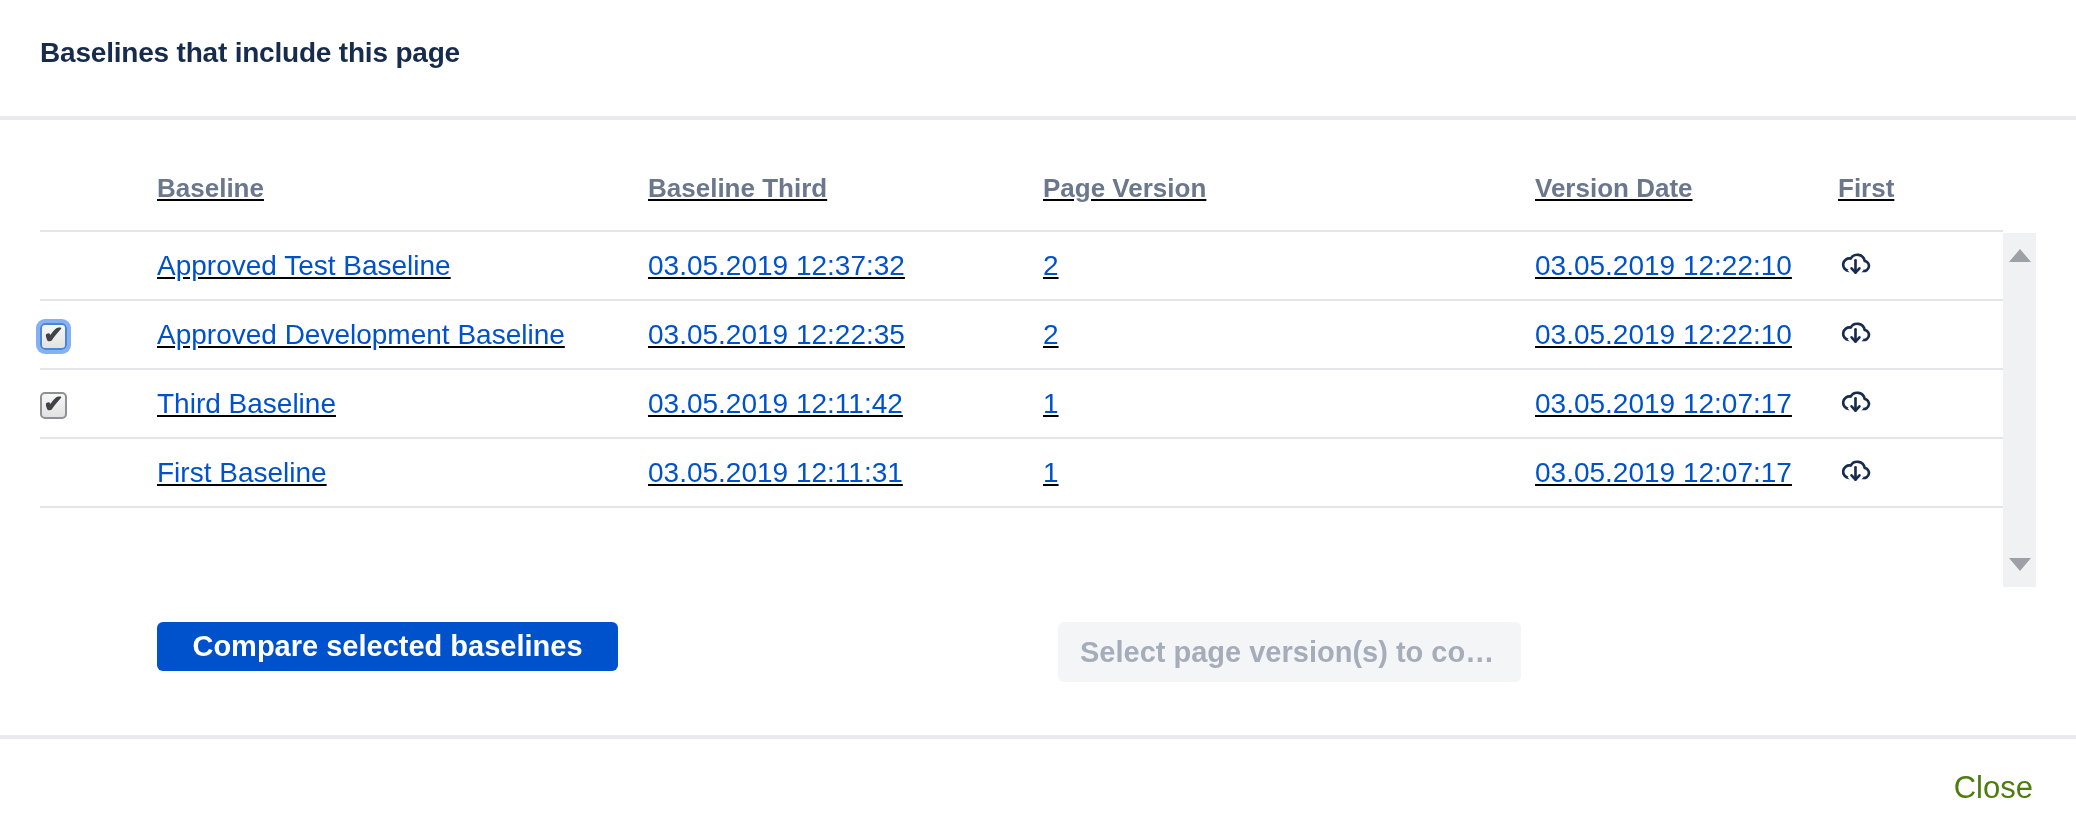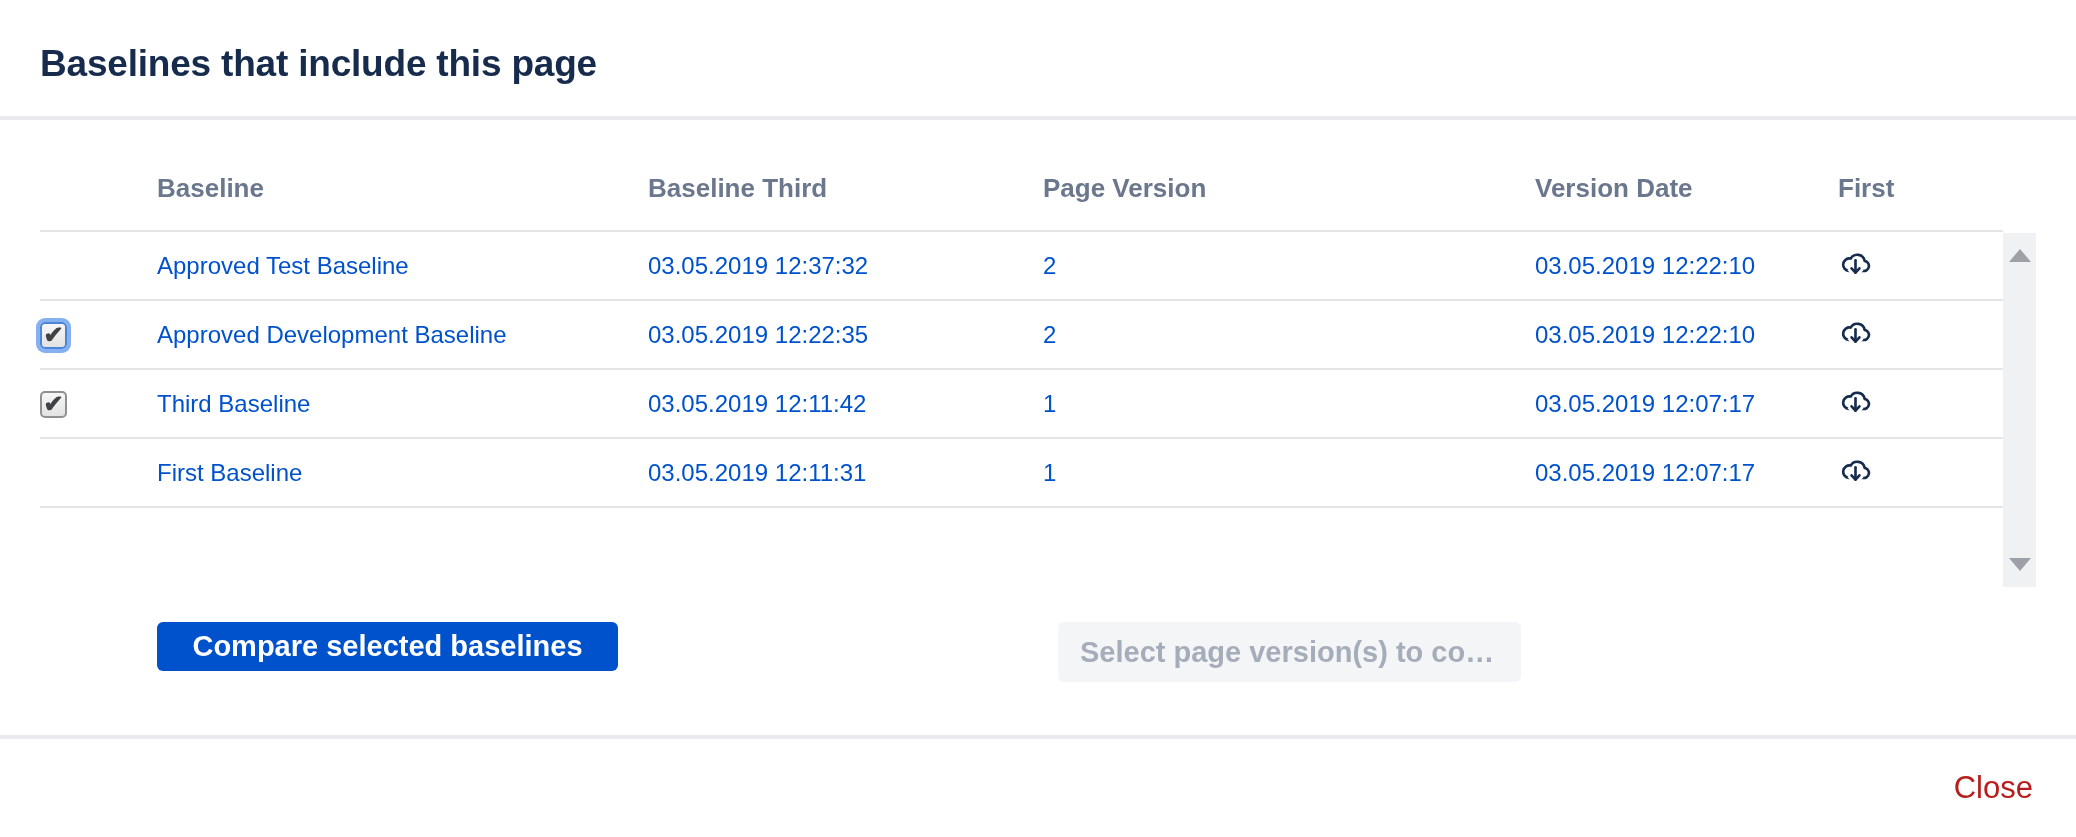--- a/index.html
+++ b/index.html
@@ -9,21 +9,21 @@
     width: 2076px;
     height: 837px;
     background: #ffffff;
     font-family: "Liberation Sans", sans-serif;
     overflow: hidden;
   }
   .dialog-title {
     position: absolute;
     left: 40px;
     top: 18px;
-    font-size: 37px;
+    font-size: 28px;
     font-weight: 600;
     color: #172B4D;
     letter-spacing: -0.2px;
   }
   .divider {
     position: absolute;
     left: 0;
     width: 100%;
     height: 4px;
     background: #E9EAEE;
@@ -32,36 +32,37 @@
   .divider.bottom { top: 735px; }
 
   
   table.baselines {
     position: absolute;
     left: 40px;
     top: 120px;
     width: 1963px;
     border-collapse: collapse;
     table-layout: fixed;
+    text-decoration: underline;
   }
   table.baselines th {
     height: 111px;
     vertical-align: bottom;
     padding: 0 0 26px 0;
     text-align: left;
     font-size: 26px;
     font-weight: 600;
     color: #6B778C;
     border-bottom: 2px solid #E3E5E9;
   }
   table.baselines td {
     height: 69px;
     border-bottom: 2px solid #E3E5E9;
     vertical-align: middle;
-    font-size: 24px;
+    font-size: 28px;
     padding: 0;
   }
   td.col-check, th.col-check { padding-left: 45px; }
   a.cell-link {
     color: #0052CC;
     text-decoration: none;
     cursor: pointer;
   }
   .export-btn {
     display: inline-flex;
@@ -160,21 +161,21 @@
     text-overflow: ellipsis;
     padding: 0 22px;
     cursor: default;
   }
 
   .close-link {
     position: absolute;
     right: 43px;
     top: 770px;
     font-size: 31px;
-    color: #b91c1c;
+    color: #4d7c0f;
     text-decoration: none;
     cursor: pointer;
     margin-left: 36px;
   }
 </style>
 </head>
 <body>
 
 <div class="page">
 

